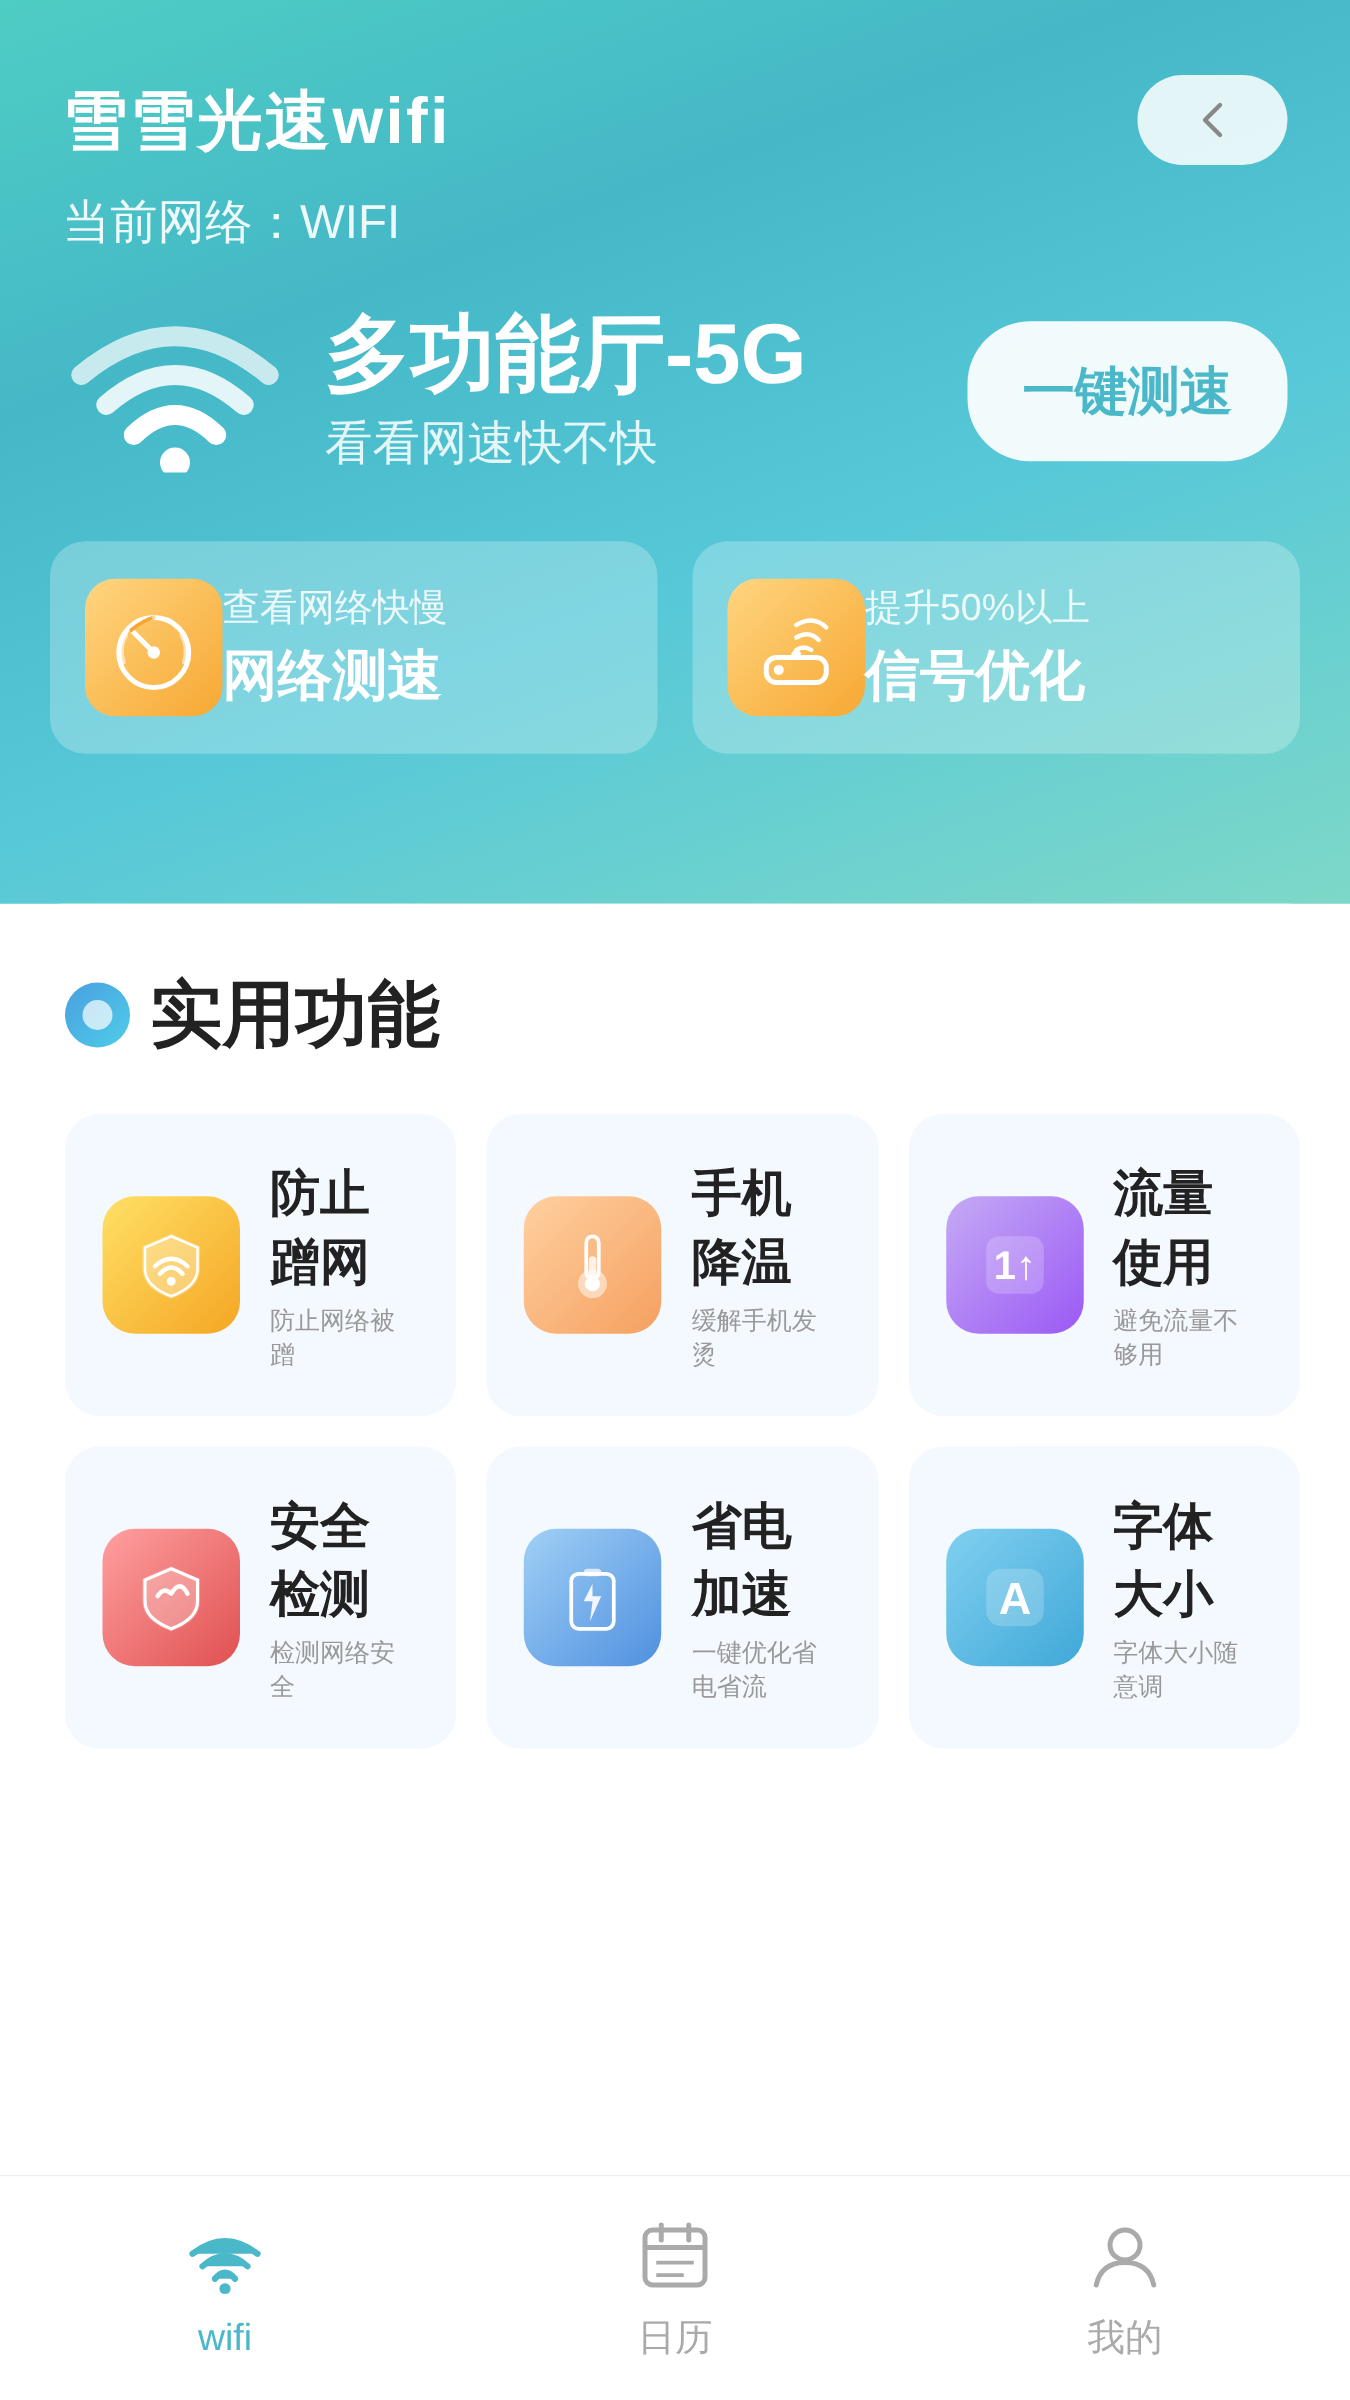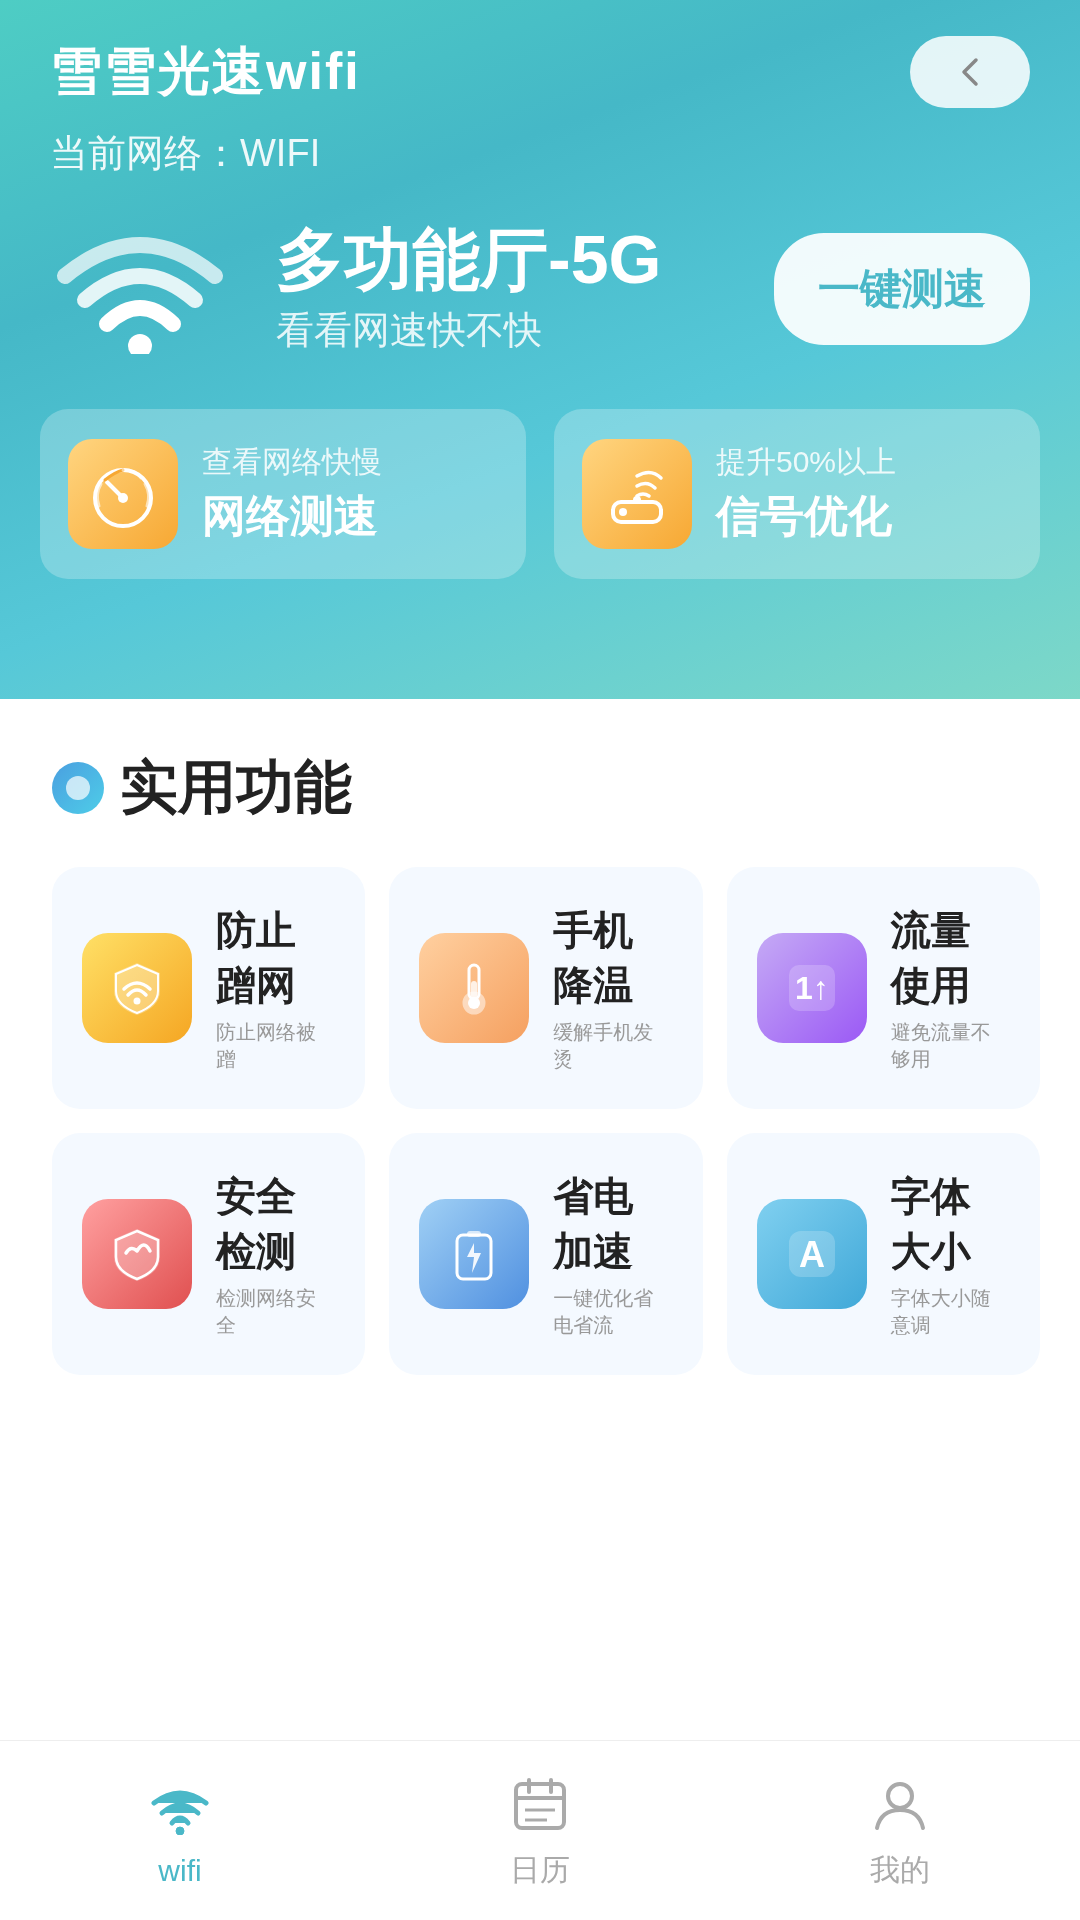--- a/index.html
+++ b/index.html
@@ -15,22 +15,22 @@
     
     .header-bg {
       background: linear-gradient(160deg, #4ecdc4 0%, #45b8c7 30%, #56c8d8 60%, #7dd8c8 100%);
       padding: 0 0 60px 0;
       position: relative;
     }
 
     .top-bar {
       display: flex;
       justify-content: space-between;
-      align-items: center;
-      padding: 36px 50px 20px 50px;
+      align-items: flex-end;
+      padding: 60px 50px 20px 50px;
     }
 
     .app-title {
       font-size: 52px;
       font-weight: 600;
       color: #fff;
       letter-spacing: 2px;
     }
 
     .back-btn {
@@ -66,21 +66,20 @@
     .wifi-icon-large {
       width: 180px;
       height: 140px;
       display: flex;
       align-items: center;
       justify-content: center;
     }
 
     .wifi-info-text {
       flex: 1;
-      margin-left: 16px;
     }
 
     .wifi-name {
       font-size: 68px;
       font-weight: 700;
       color: #fff;
       line-height: 1.1;
     }
 
     .wifi-sub {
@@ -108,21 +107,20 @@
       padding: 0 40px 60px 40px;
     }
 
     .action-card {
       flex: 1;
       background: rgba(255,255,255,0.25);
       border-radius: 28px;
       padding: 30px 28px;
       display: flex;
       align-items: center;
-      gap: 24px;
       cursor: pointer;
     }
 
     .action-icon {
       width: 110px;
       height: 110px;
       border-radius: 24px;
       background: #fff;
       display: flex;
       align-items: center;

